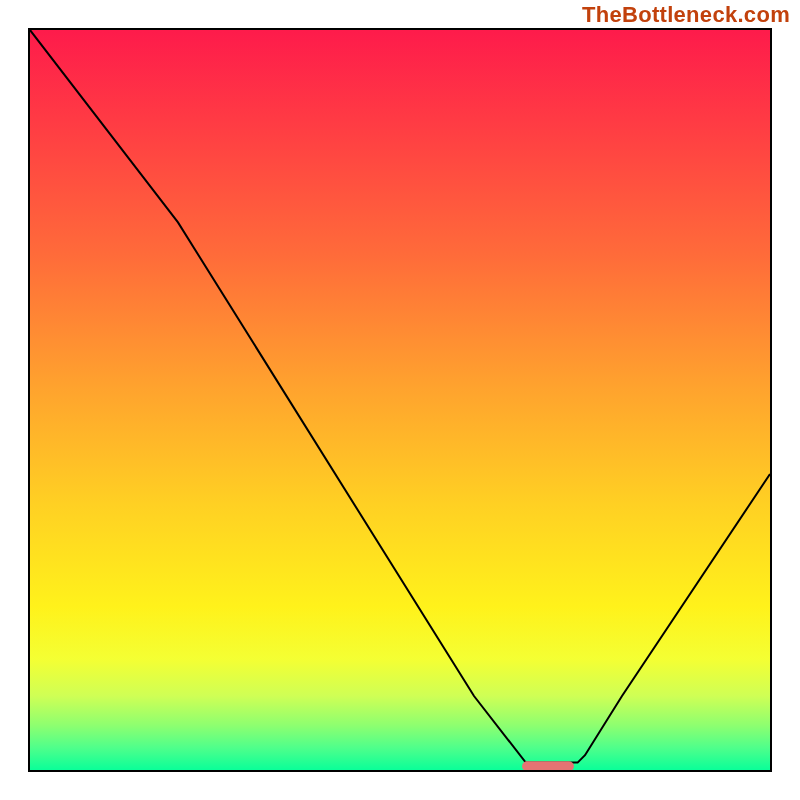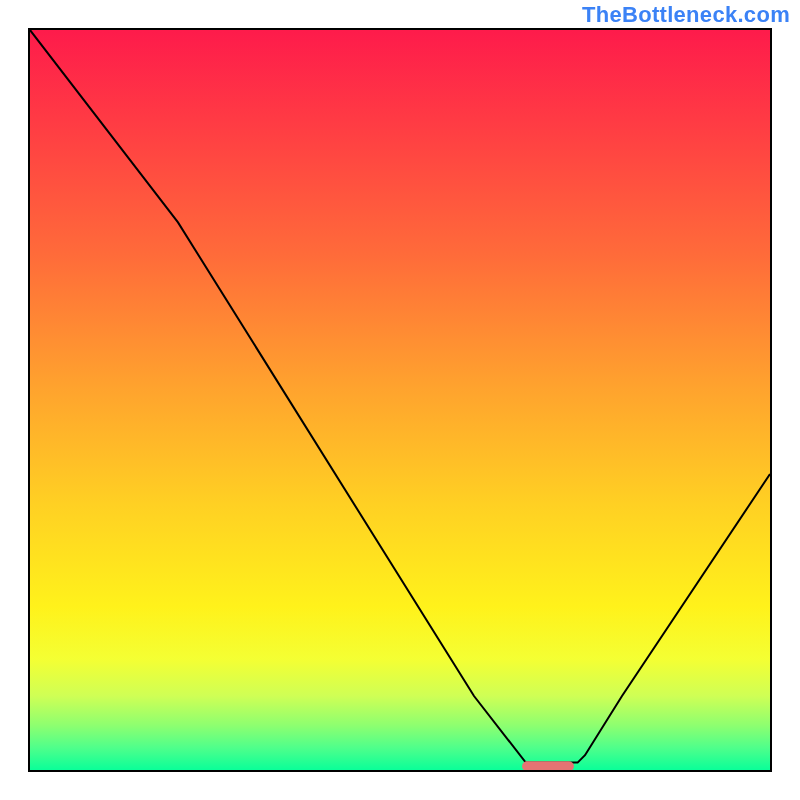--- a/index.html
+++ b/index.html
@@ -13,21 +13,21 @@
   }
   .wrap {
     position: relative;
     width: 800px;
     height: 800px;
   }
   .watermark {
     position: absolute;
     top: 2px;
     right: 10px;
-    color: #3b82f6;
+    color: #c2410c;
     font-size: 22px;
     font-weight: 600;
     letter-spacing: 0.3px;
     z-index: 10;
   }
   .plot {
     position: absolute;
     left: 28px;
     top: 28px;
     width: 744px;

